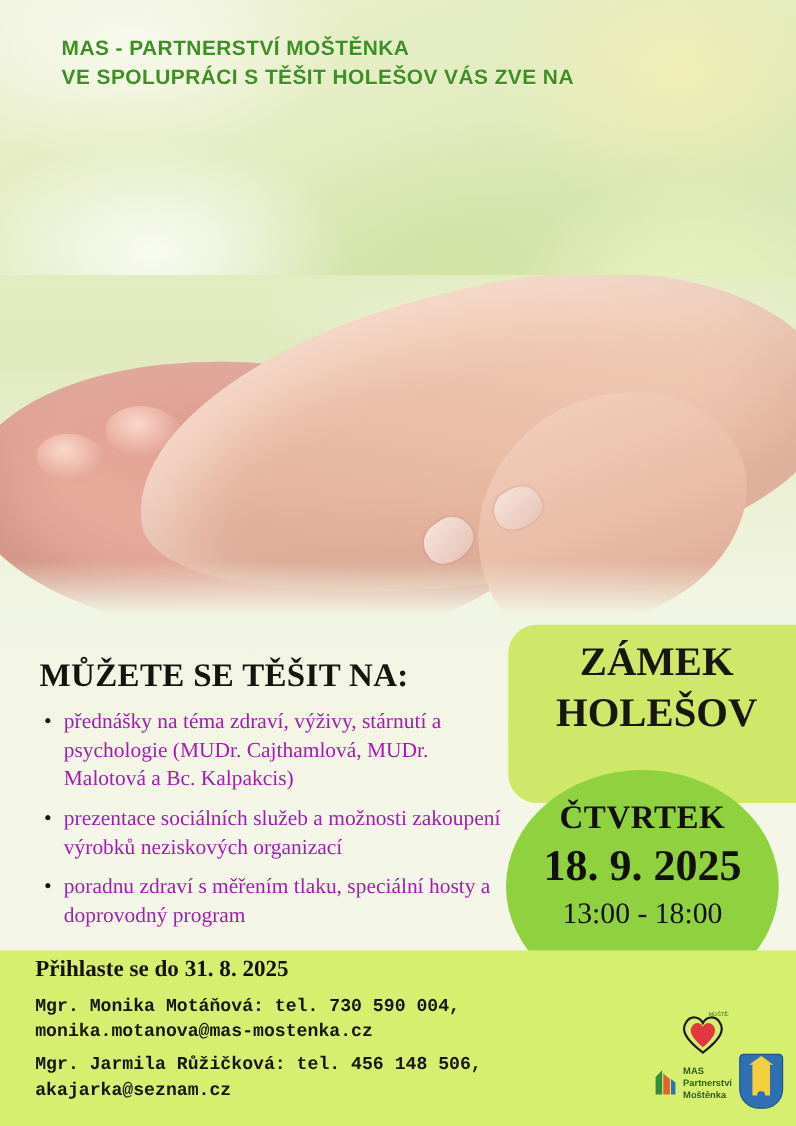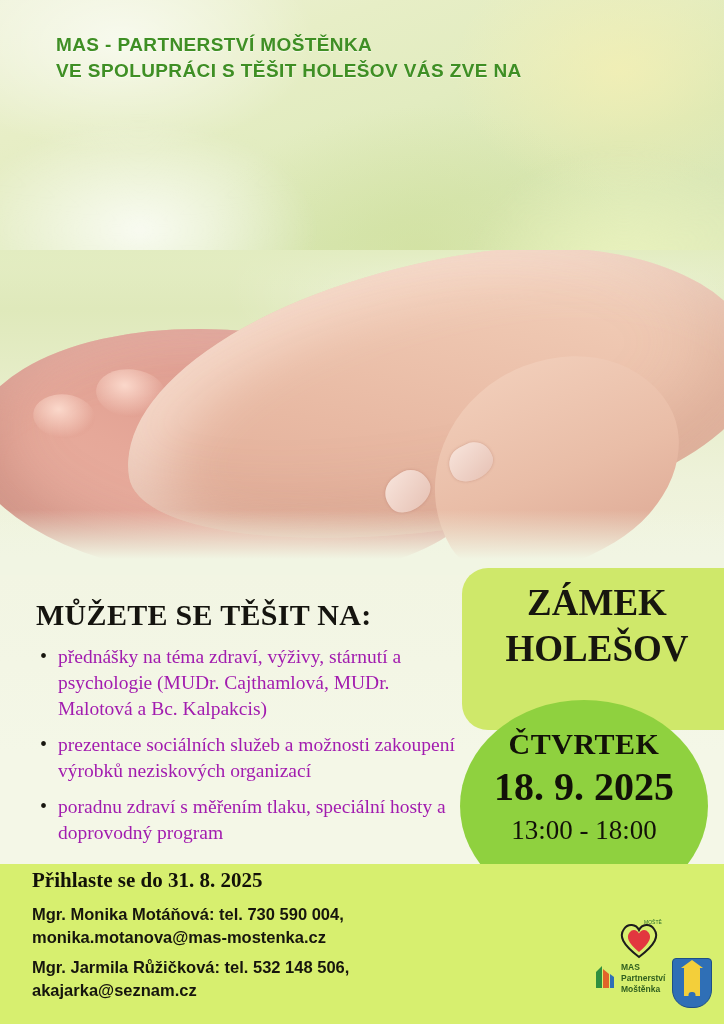--- a/index.html
+++ b/index.html
@@ -248,21 +248,21 @@
     width: 420px;
   }
   .footer-head {
     font-family: "Liberation Serif", serif;
     font-weight: bold;
     font-size: 21px;
     color: #121108;
     margin-bottom: 10px;
   }
   .footer-line {
-    font-family: Liberation Sans, sans-serif;
+    font-family: Liberation Mono, monospace;
     font-weight: bold;
     font-size: 16.5px;
     line-height: 23px;
     color: #16150d;
   }
   .footer-gap { height: 7px; }
 
   
   .eu-logo {
     position: absolute;
@@ -293,21 +293,21 @@
     font-weight: bold;
     color: #1b3a8c;
   }
 
   
   .mas-logo {
     position: absolute;
     left: 592px; top: 962px;
     width: 86px; height: 44px;
     display: flex;
-    align-items: flex-start;
+    align-items: center;
   }
   .mas-mark {
     width: 24px; height: 30px;
     flex: none;
     position: relative;
   }
   .mas-caption {
     margin-left: 5px;
     font-size: 8.5px;
     line-height: 11px;
@@ -413,21 +413,21 @@
       <li class="program-item">poradnu zdraví s měřením tlaku, speciální hosty a doprovodný program</li>
     </ul>
   </div>
 
   <div class="footer"></div>
   <div class="footer-inner">
     <div class="footer-head">Přihlaste se do 31. 8. 2025</div>
     <div class="footer-line">Mgr. Monika Motáňová: tel. 730 590 004,</div>
     <div class="footer-line">monika.motanova@mas-mostenka.cz</div>
     <div class="footer-gap"></div>
-    <div class="footer-line">Mgr. Jarmila Růžičková: tel. 532 148 506,</div>
+    <div class="footer-line">Mgr. Jarmila Růžičková: tel. 456 148 506,</div>
     <div class="footer-line">akajarka@seznam.cz</div>
   </div>
 
   <div class="heart-mark">
     <svg width="46" height="44" viewBox="0 0 46 44" aria-hidden="true">
       <path d="M23 41 C6 28 3 20 8 13 C12 7 20 8 23 14 C26 8 34 7 38 13 C43 20 40 28 23 41 Z" fill="none" stroke="#1c1c1c" stroke-width="2"></path>
       <path d="M23 36 C12 27 10 21 13.5 16.5 C16.5 12.5 21 13.5 23 17.5 C25 13.5 29.5 12.5 32.5 16.5 C36 21 34 27 23 36 Z" fill="#e2373f"></path>
       <text x="28" y="8" font-size="5" fill="#2f6f2a" font-family="Liberation Sans, sans-serif">MOŠTĚNKA</text>
     </svg>
   </div>

